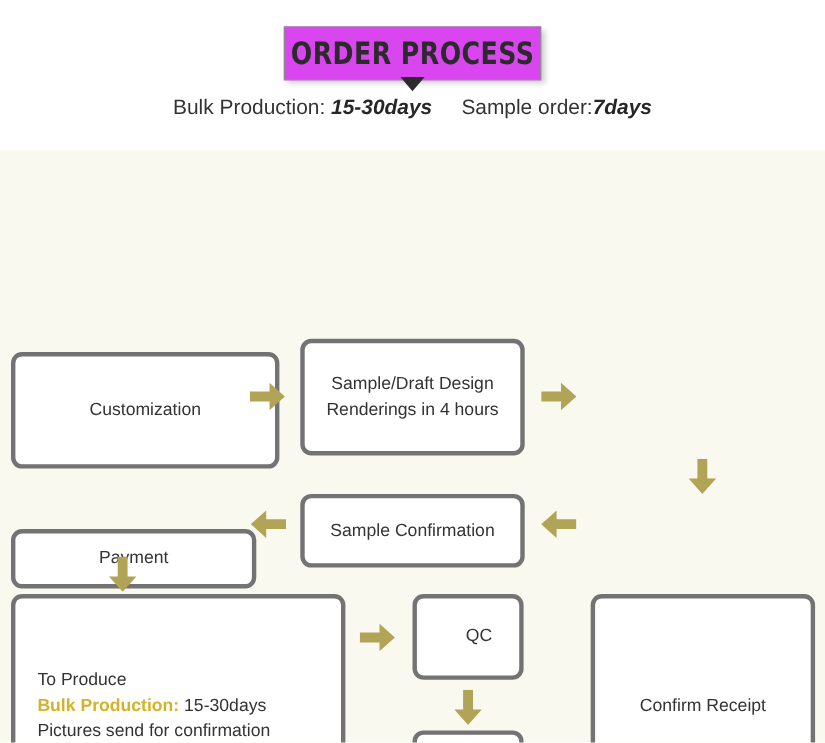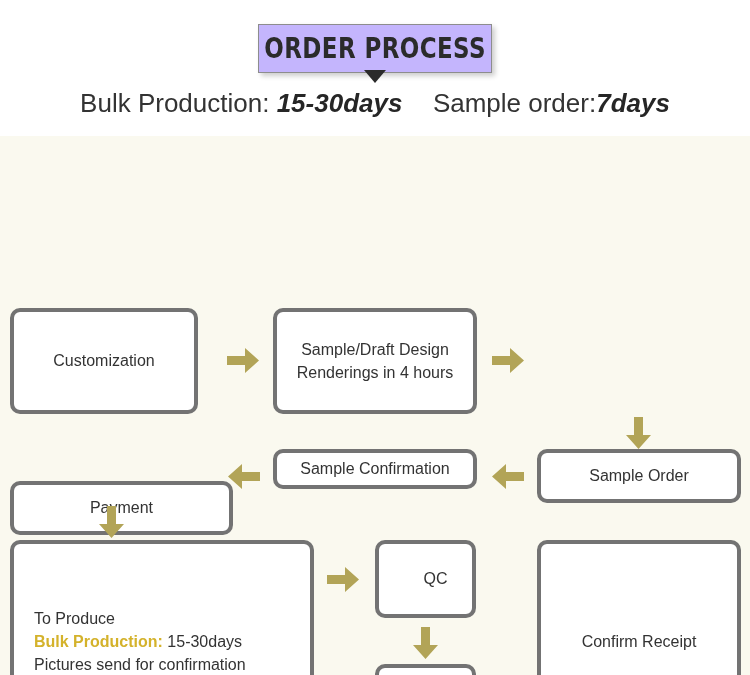--- a/index.html
+++ b/index.html
@@ -26,21 +26,21 @@
     left: 0; top: 0;
     width: 750px;
     height: 136px;
     background: #ffffff;
   }
   .title-box {
     position: absolute;
     left: 258px; top: 24px;
     width: 232px; height: 47px;
     border: 1px solid #8d8d8d;
-    background: #c4b5fd;
+    background: #d946ef;
     box-shadow: 3px 3px 5px rgba(0,0,0,0.20);
     display: flex;
     align-items: center;
     justify-content: center;
   }
   .title-text {
     font-family: "DejaVu Sans", sans-serif;
     font-weight: bold;
     font-size: 28px;
     letter-spacing: 0.5px;
@@ -55,21 +55,21 @@
     width: 0; height: 0;
     border-left: 11px solid transparent;
     border-right: 11px solid transparent;
     border-top: 13px solid #2b2b2b;
   }
   .subtitle {
     position: absolute;
     left: 0; top: 88px;
     width: 750px;
     text-align: center;
-    font-size: 26px;
+    font-size: 19px;
     color: #333333;
     white-space: nowrap;
   }
   .subtitle .val {
     font-weight: bold;
     font-style: italic;
     color: #262626;
   }
   .subtitle .gap { display: inline-block; width: 16px; }
 
@@ -103,26 +103,26 @@
     padding: 0 0 0 20px;
   }
   .box-lines { display: block; }
   .gold {
     color: #d4b22b;
     font-weight: bold;
   }
   .plain { color: #333333; font-weight: normal; }
 
   
-  #box-customization { left: 10px;  top: 172px; width: 188px; height: 106px; }
+  #box-customization { left: 10px;  top: 184px; width: 244px; height: 106px; }
   #box-design        { left: 273px; top: 172px; width: 204px; height: 106px; }
   #box-quotation     { left: 537px; top: 172px; width: 204px; height: 106px; }
   
   #box-payment       { left: 10px;  top: 313px; width: 223px; height: 54px; margin-top: 32px; }
-  #box-confirmation  { left: 273px; top: 313px; width: 204px; height: 40px; }
+  #box-confirmation  { left: 273px; top: 313px; width: 204px; height: 67px; }
   #box-sample-order  { left: 537px; top: 313px; width: 204px; height: 54px; }
   
   #box-produce       { left: 10px;  top: 404px; width: 304px; height: 203px; }
   #box-qc            { left: 375px; top: 404px; width: 101px; height: 78px; padding-left: 20px; }
   #box-delivery      { left: 375px; top: 528px; width: 101px; height: 79px; }
   #box-receipt       { left: 537px; top: 404px; width: 204px; height: 203px; }
 
   
   .arrow { position: absolute; }
   .arrow svg { display: block; }
@@ -169,23 +169,20 @@
 
 
     <div class="box" id="box-payment">
       <span>Payment</span>
     </div>
 
     <div class="box" id="box-confirmation">
       <span>Sample Confirmation</span>
     </div>
 
-    <div class="box" id="box-sample-order">
-      <span>Sample Order</span>
-    </div>
 
     <div class="box left-align" id="box-produce">
       <span class="box-lines">
         <span class="box-lines">To Produce</span>
         <span class="box-lines"><span class="gold">Bulk Production:</span> <span class="plain">15-30days</span></span>
         <span class="box-lines">Pictures send for confirmation</span>
       </span>
     </div>
 
     <div class="box" id="box-qc">

